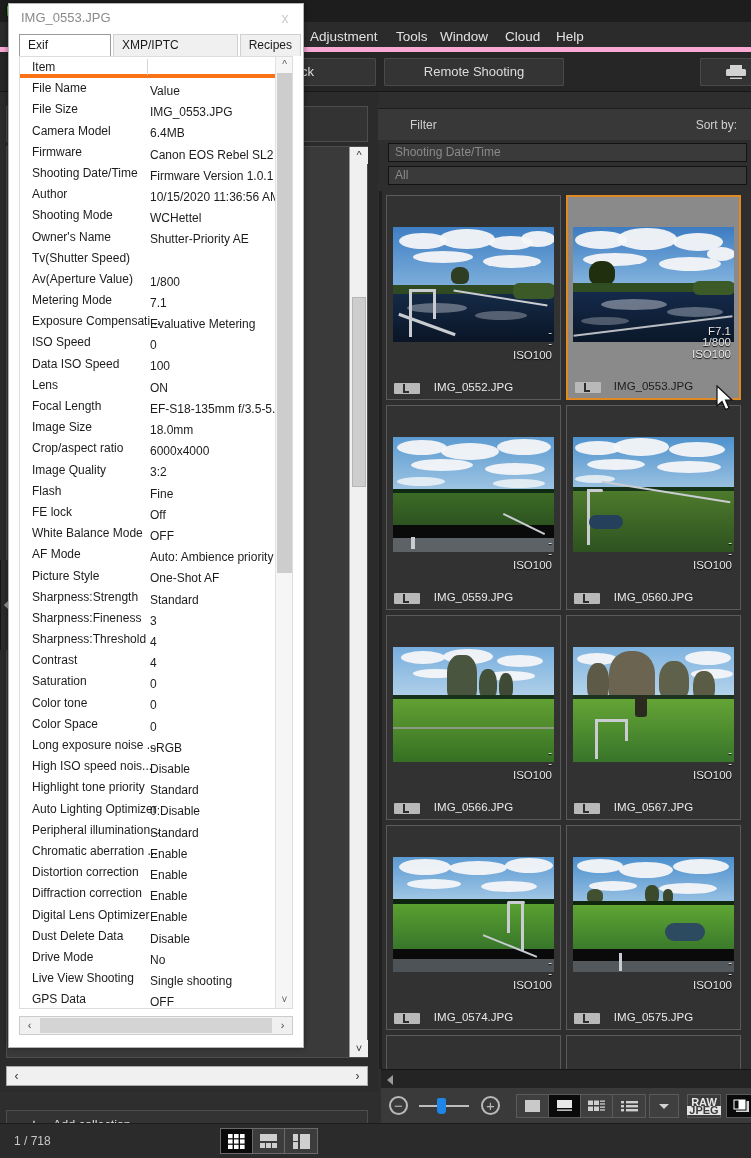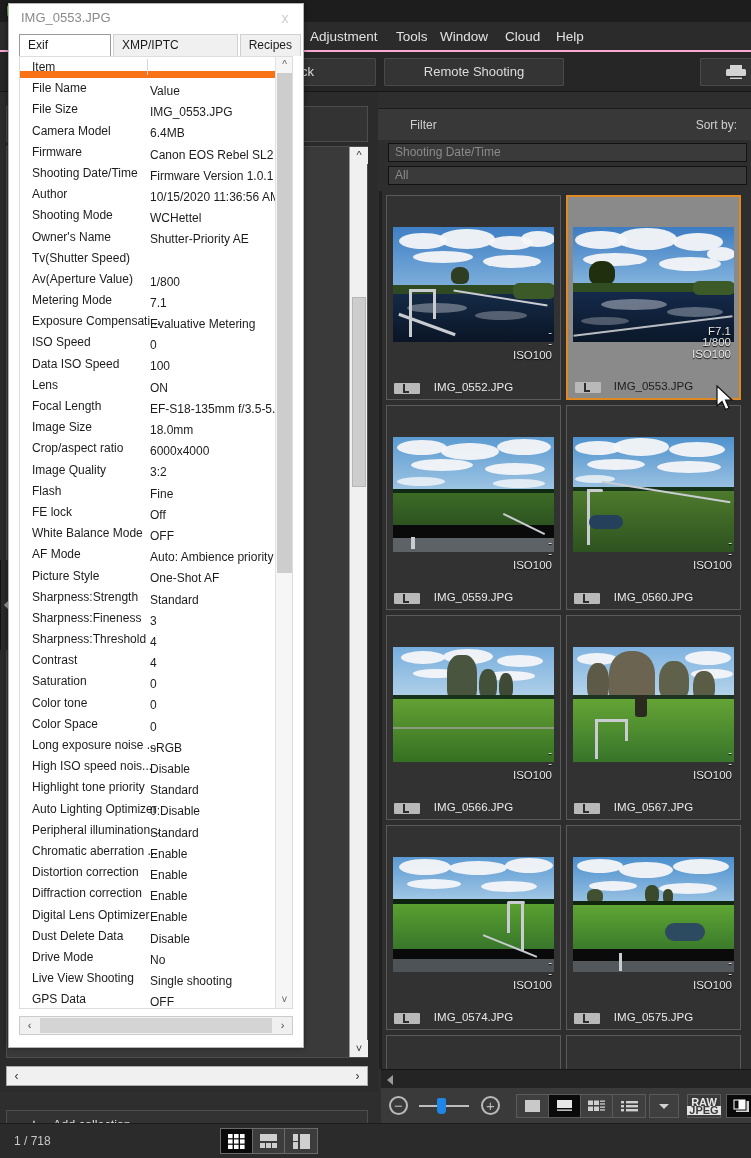--- a/index.html
+++ b/index.html
@@ -24,21 +24,21 @@
   .title-icon {
     display:inline-block; width:14px; height:14px; vertical-align:-3px;
     margin-right:5px;
     background:
       linear-gradient(135deg,#6fd04a 0%,#3a8f22 60%,#1d5f12 100%);
     border-radius:3px; border:1px solid #101010;
   }
 
   .menubar {
     position:absolute; left:0; top:22px; width:751px; height:30px;
-    background:#2b2b2b; border-bottom:2px solid #f9a8d4;
+    background:#2b2b2b; border-bottom:5px solid #f9a8d4;
   }
   .menubar .mi {
     position:absolute; top:0; height:30px; line-height:30px;
     font-size:13.5px; color:#e2e2e2; padding:0 8px; white-space:nowrap;
   }
 
   .toolbar {
     position:absolute; left:0; top:52px; width:751px; height:40px;
     background:#262626; border-bottom:1px solid #161616;
   }
@@ -282,21 +282,21 @@
   }
   .hdrrow, .exifrow {
     position:relative; height:21.2px; font-size:12px; color:#1c1c1c;
   }
   .exifrow .k, .hdrrow .k {
     position:absolute; left:12px; top:3px; white-space:nowrap;
   }
   .exifrow .v, .hdrrow .v {
     position:absolute; left:130px; top:3px; white-space:nowrap;margin-top:24px;
   }
-  .hdrrow { border-bottom:7px solid #f97316; }
+  .hdrrow { border-bottom:4px solid #f97316; }
   .hdr-sep { position:absolute; left:127px; top:2px; width:1px; height:16px; background:#d7d7d7; }
   .dlg-vscroll {
     position:absolute; right:0; top:0; bottom:0; width:17px;
     background:#f6f6f6; border-left:1px solid #e2e2e2;
   }
   .dlg-vscroll .a {
     position:absolute; left:0; width:17px; height:16px; text-align:center;
     line-height:16px; font-size:10px; color:#5a5a5a;
   }
   .dlg-vscroll .a.u{top:0;} .dlg-vscroll .a.d{bottom:0;}

